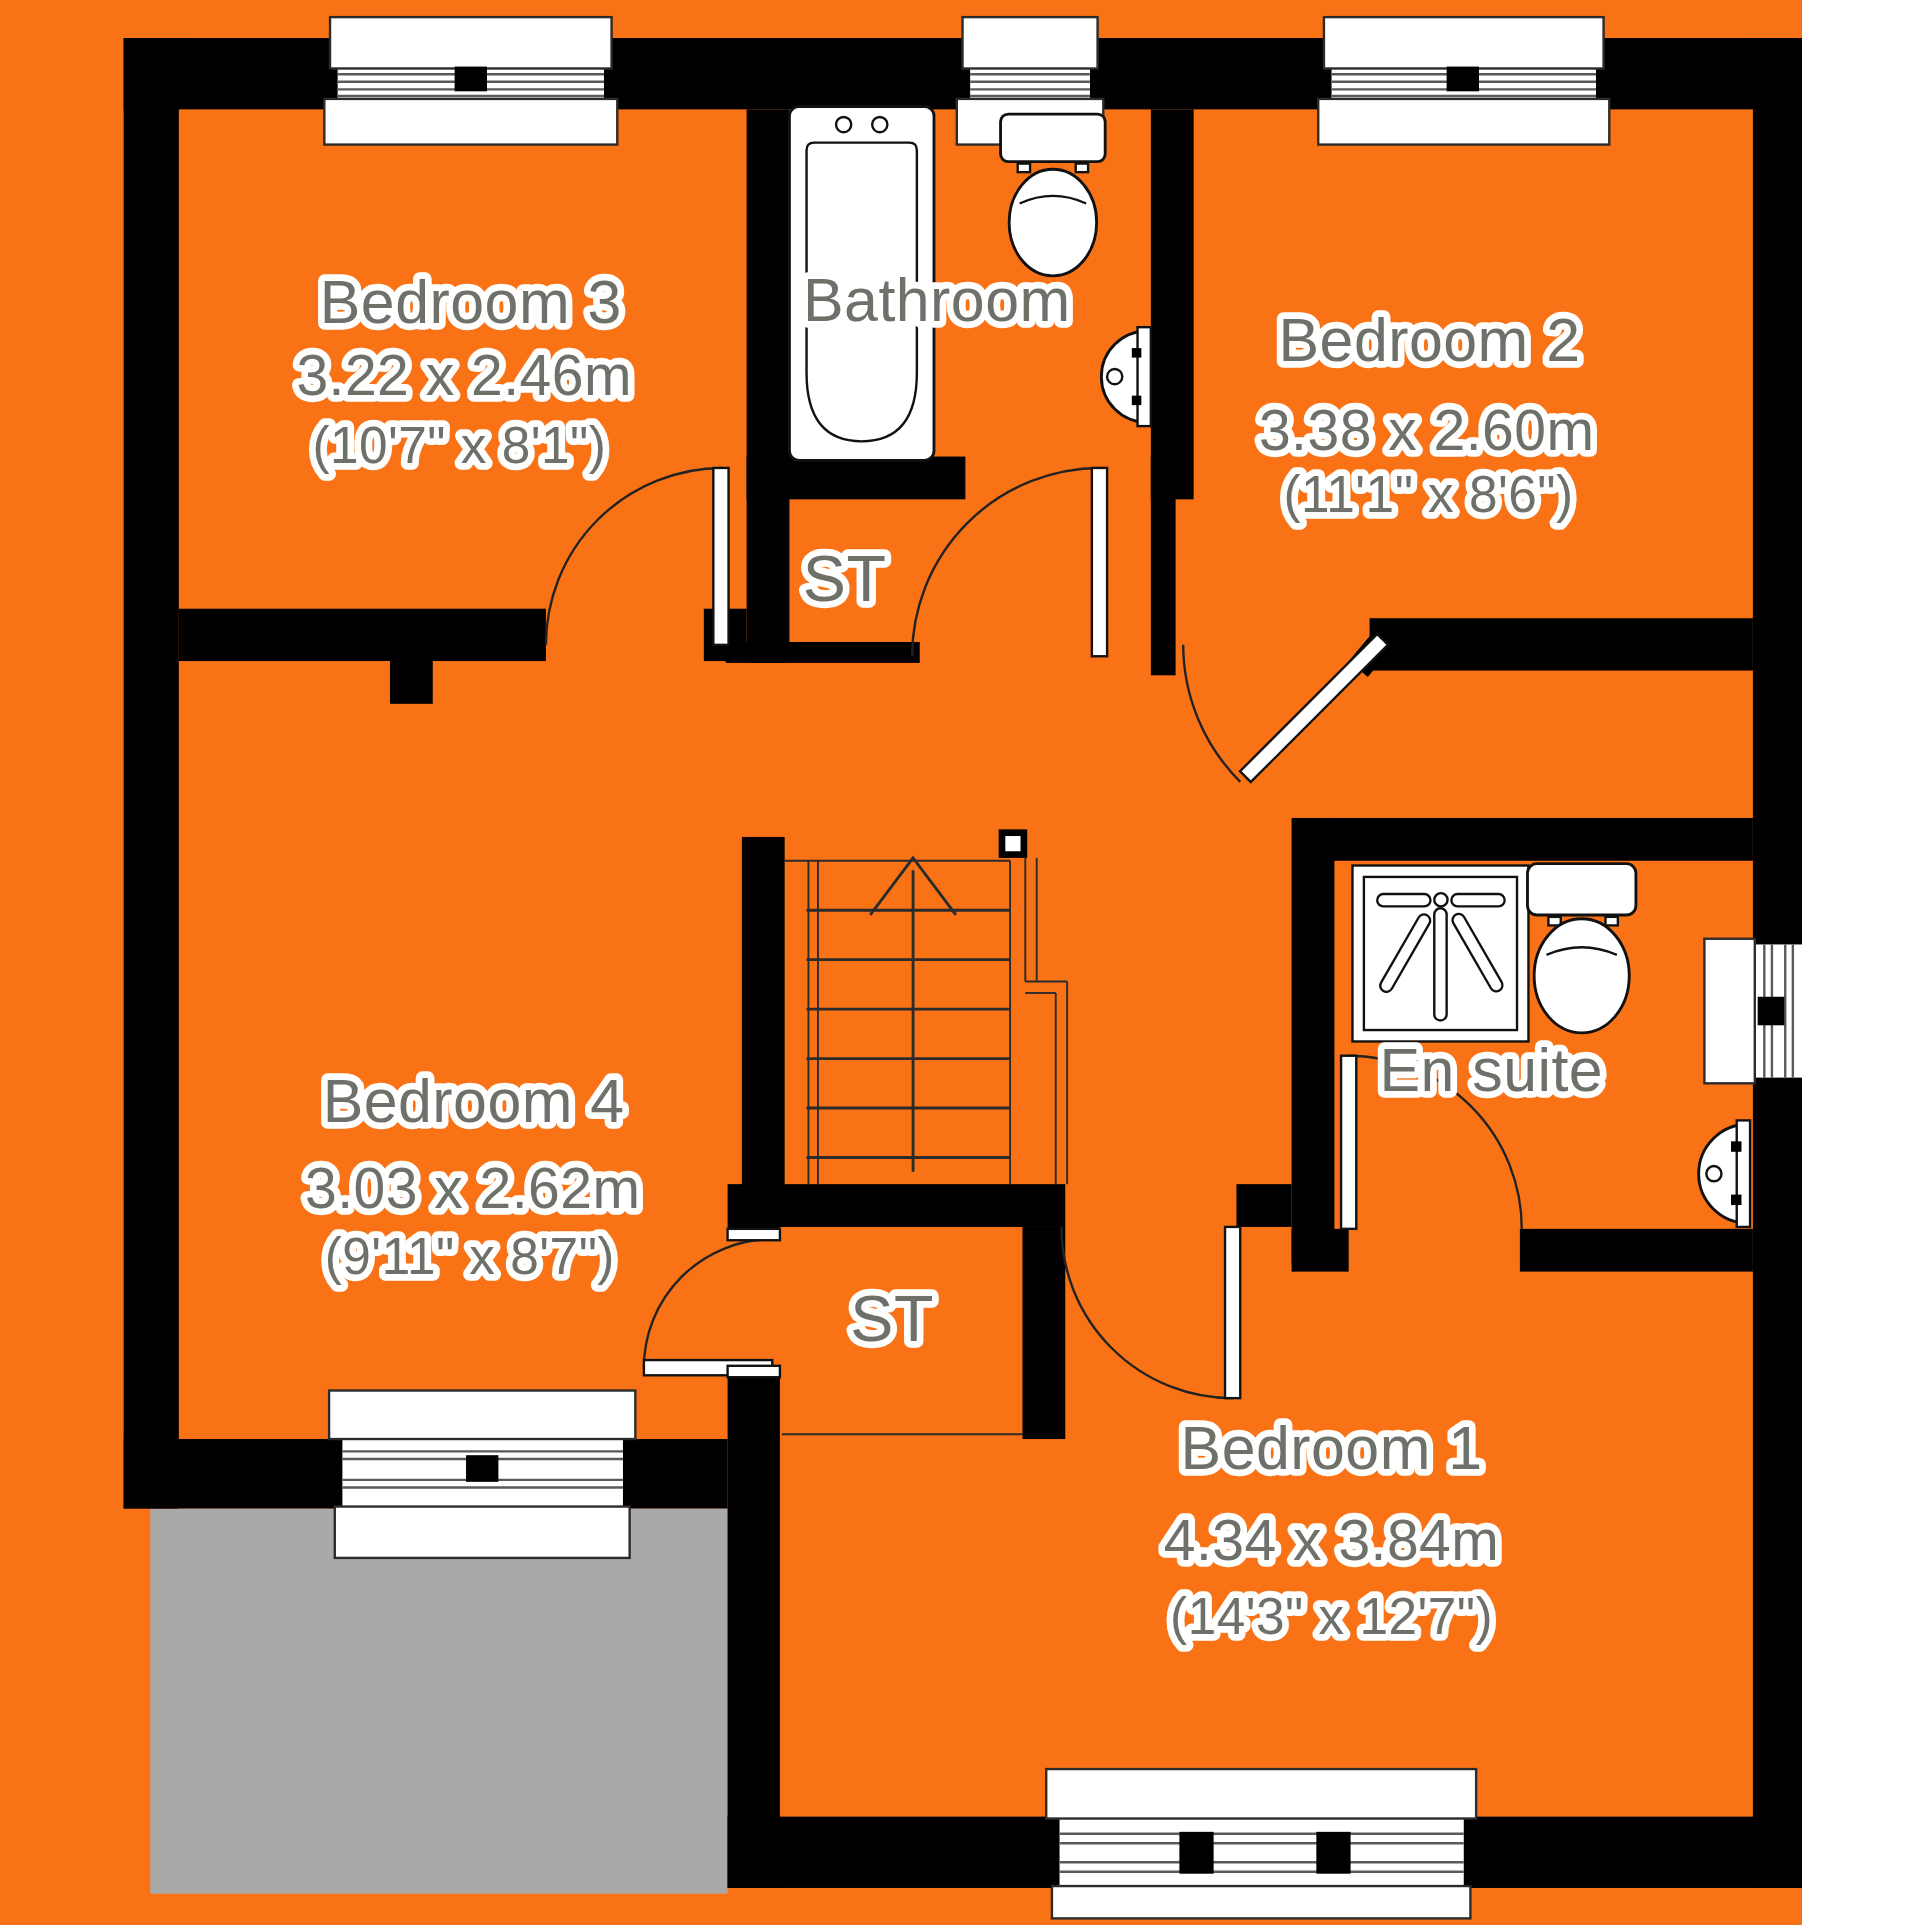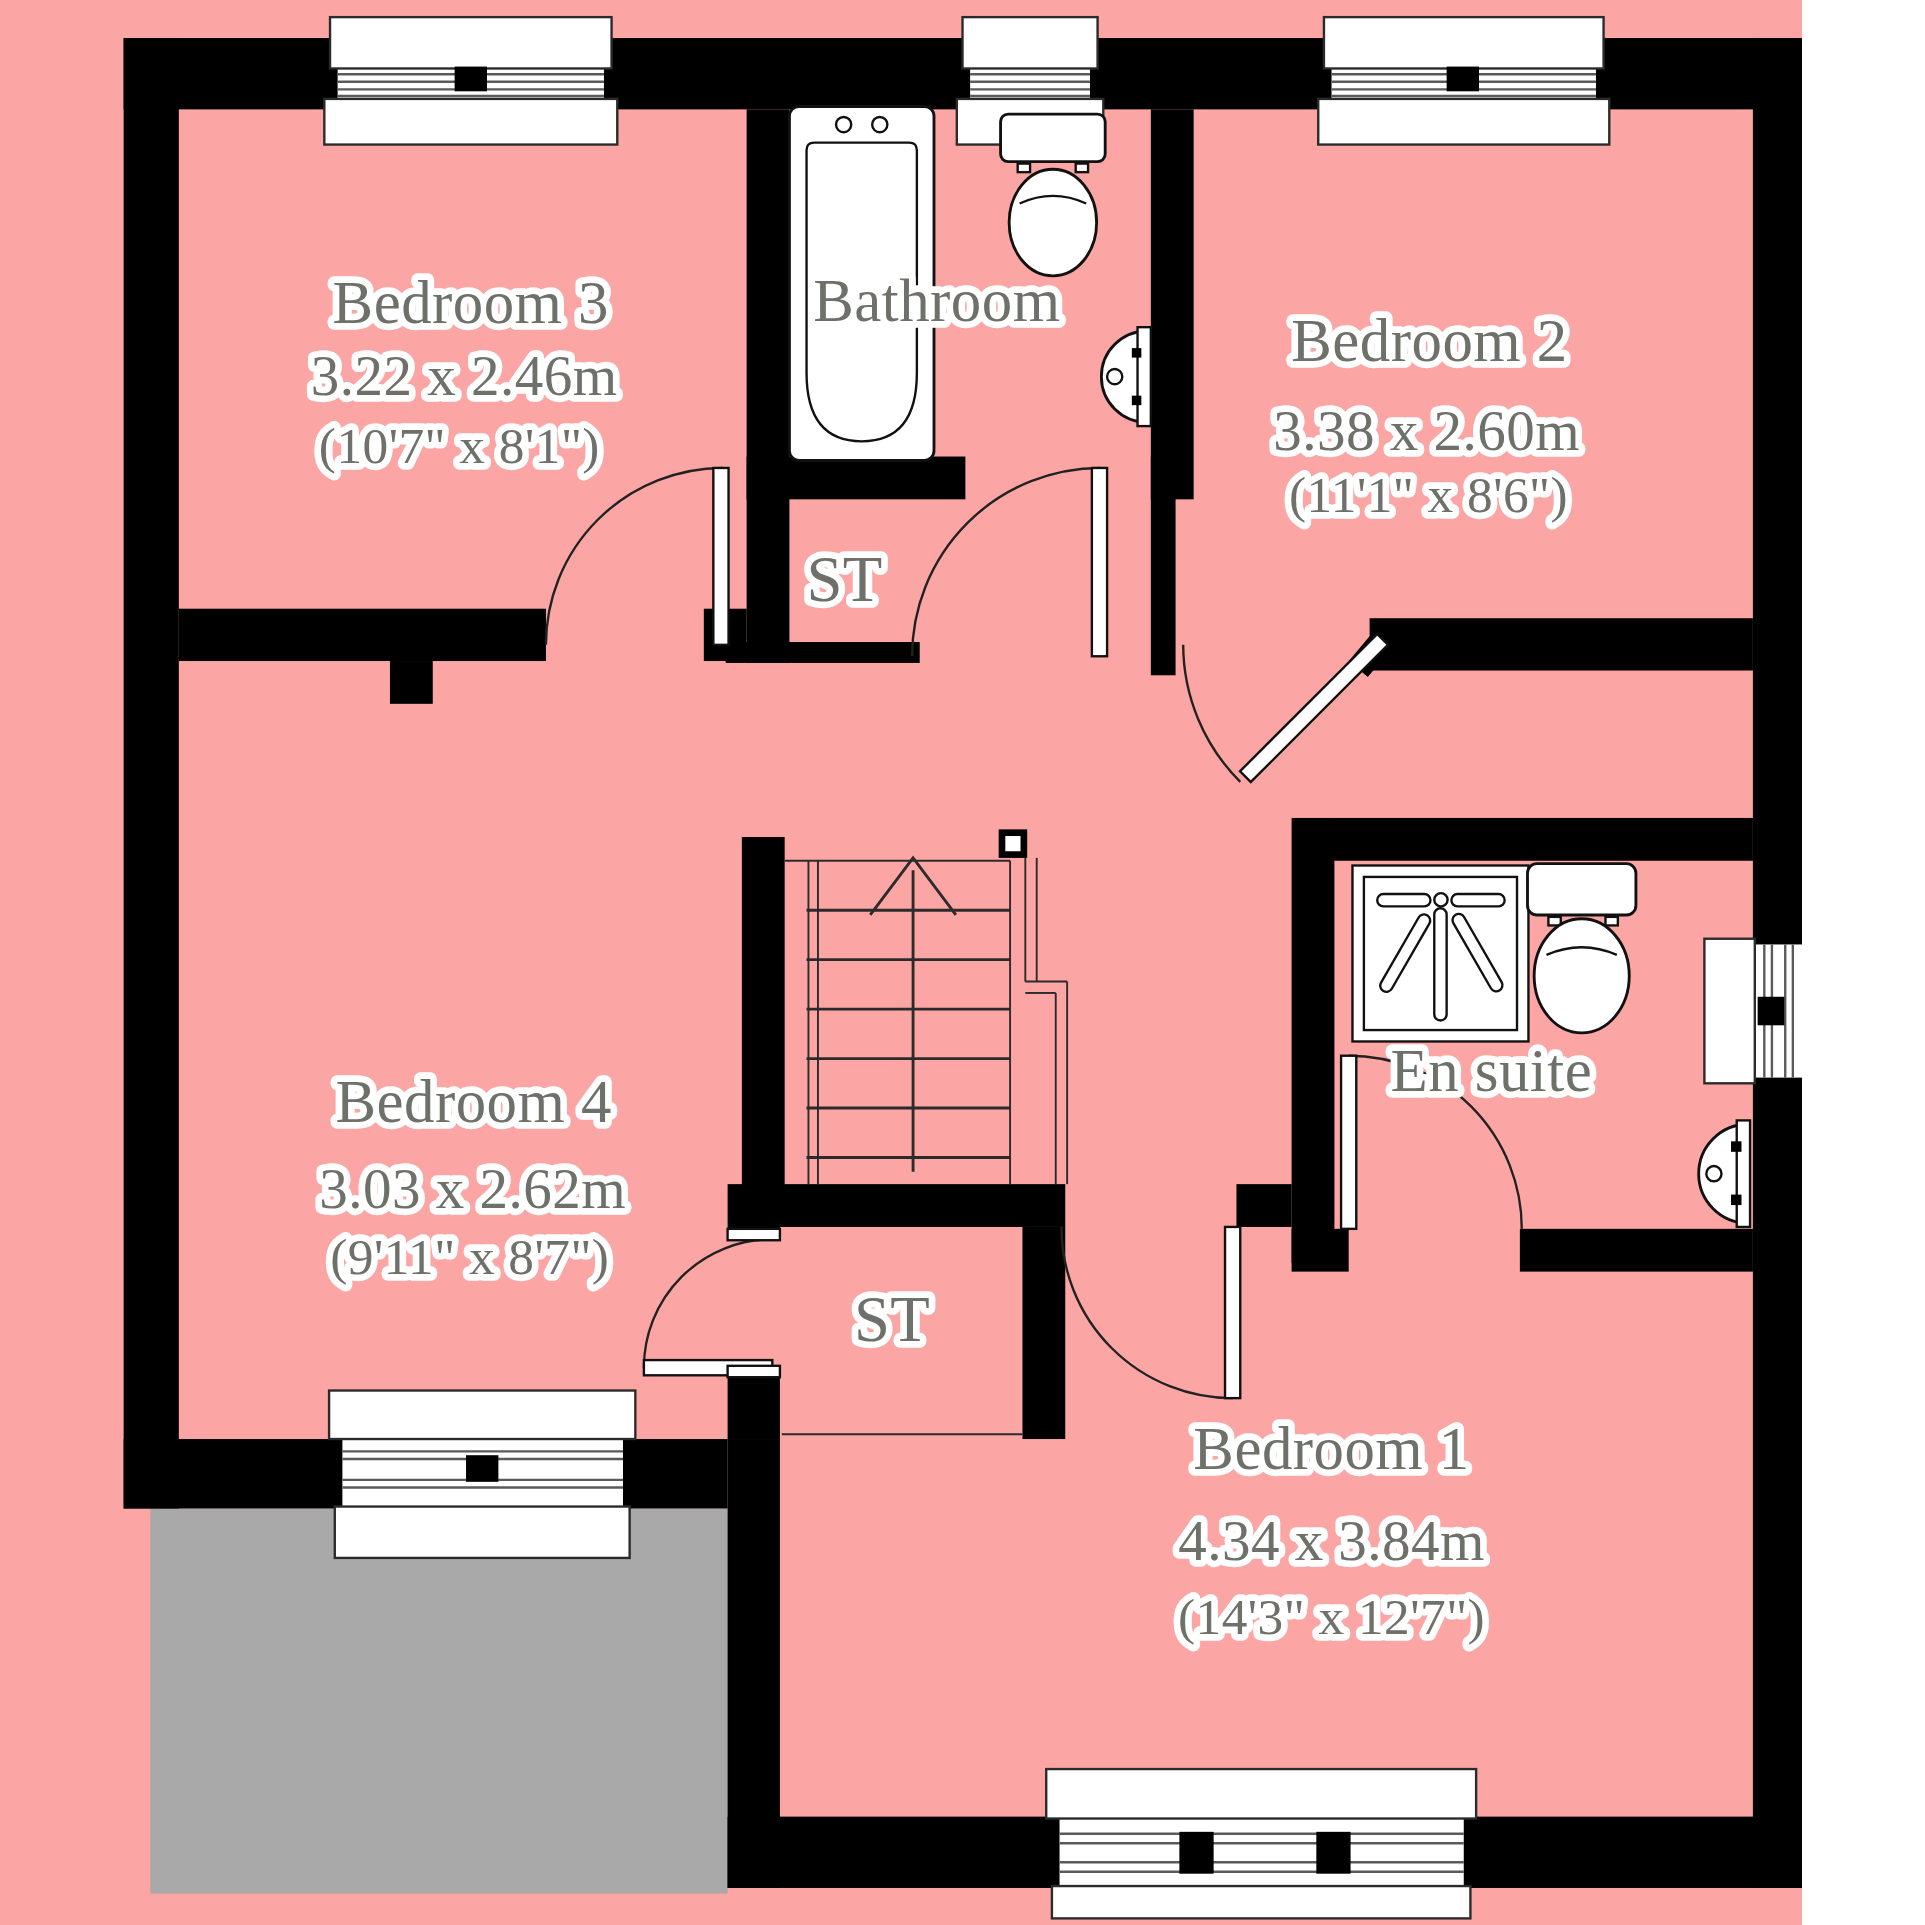--- a/index.html
+++ b/index.html
@@ -1,17 +1,17 @@
 <!DOCTYPE html>
 <html style="font-size:15px"><head>
 <meta charset="utf-8">
 <style>
   html,body{margin:0;padding:0;background:#ffffff;}
-  .stage{position:relative;width:1802px;height:1926px;background:#fca5a5;overflow:hidden;
-         font-family:Liberation Serif, serif;}
+  .stage{position:relative;width:1802px;height:1926px;background:#f97316;overflow:hidden;
+         font-family:Liberation Sans, sans-serif;}
   svg{display:block;}
   .wall{fill:#000000;stroke:none;}
   .fix{fill:#ffffff;stroke:#111111;stroke-width:3;}
   .fix2{fill:#ffffff;stroke:#111111;stroke-width:2.5;}
   .arc{fill:none;stroke:#222222;stroke-width:2.5;}
   .leaf{fill:#ffffff;stroke:#111111;stroke-width:2.5;}
   .winbox{fill:#ffffff;stroke:#2b2b2b;stroke-width:2.5;}
   .punch{fill:#ffffff;stroke:none;}
   .glz{stroke:#5a5a5a;stroke-width:2.5;fill:none;}
   .mull{fill:#000000;}

